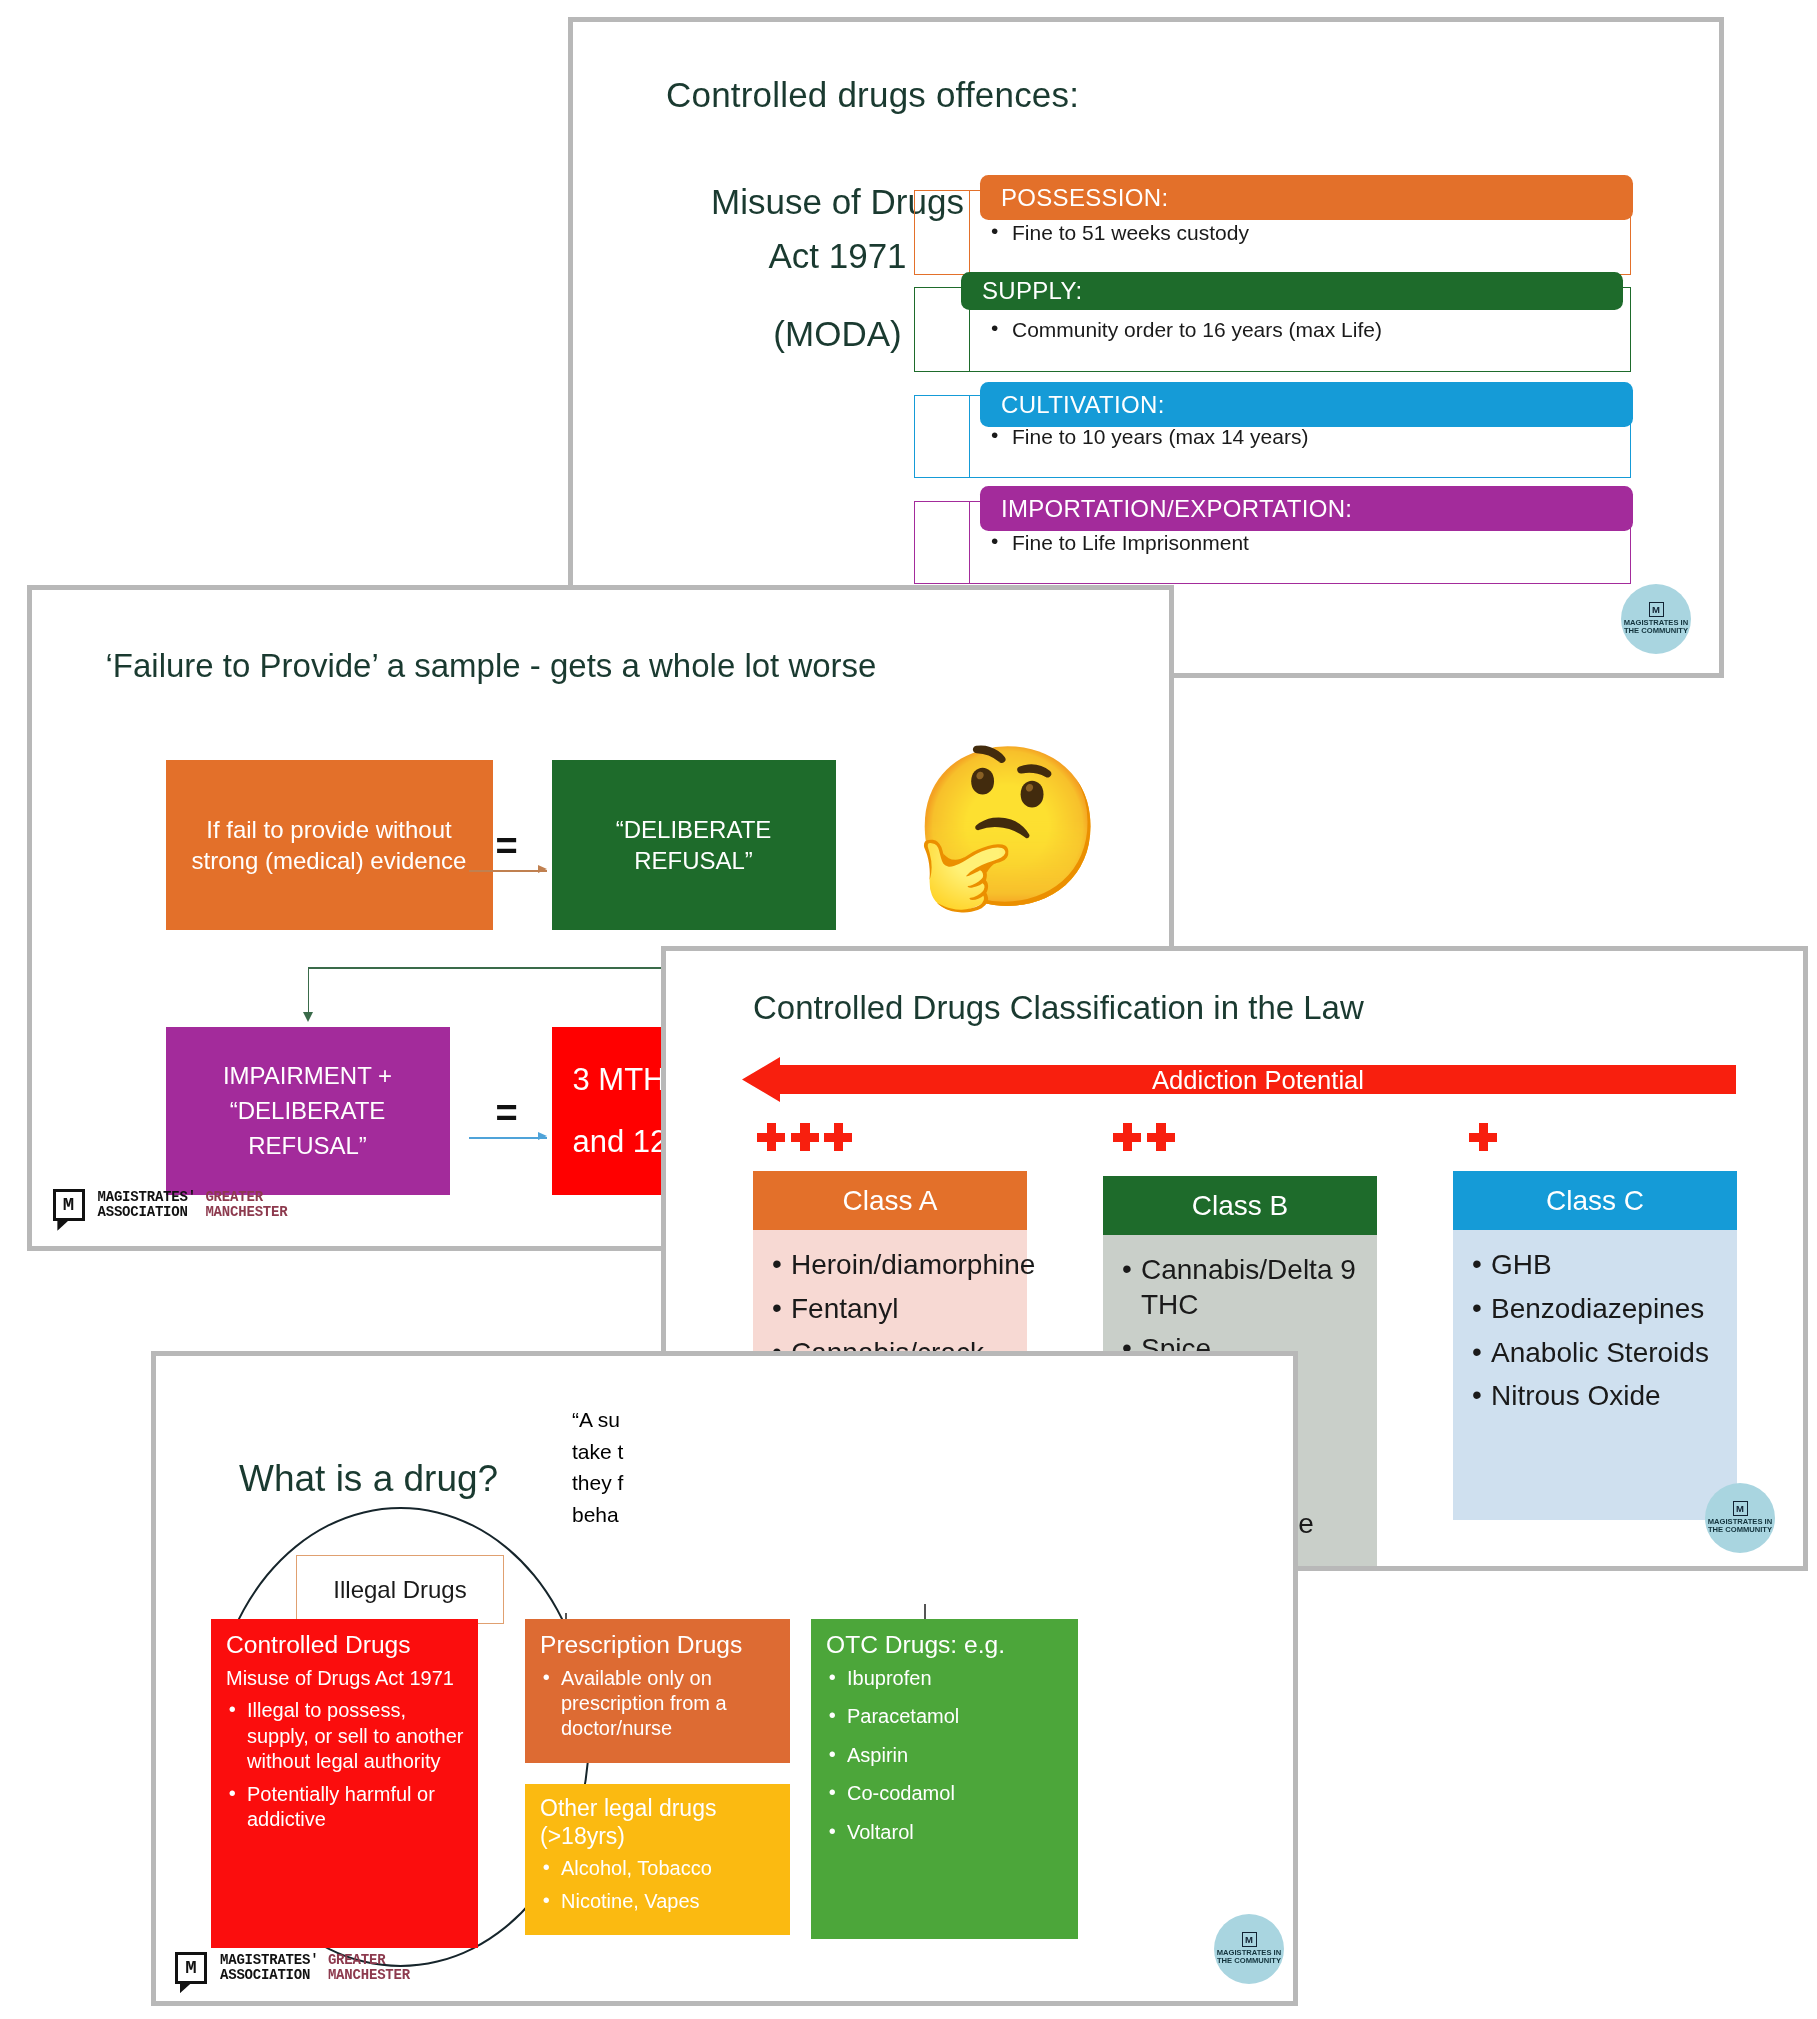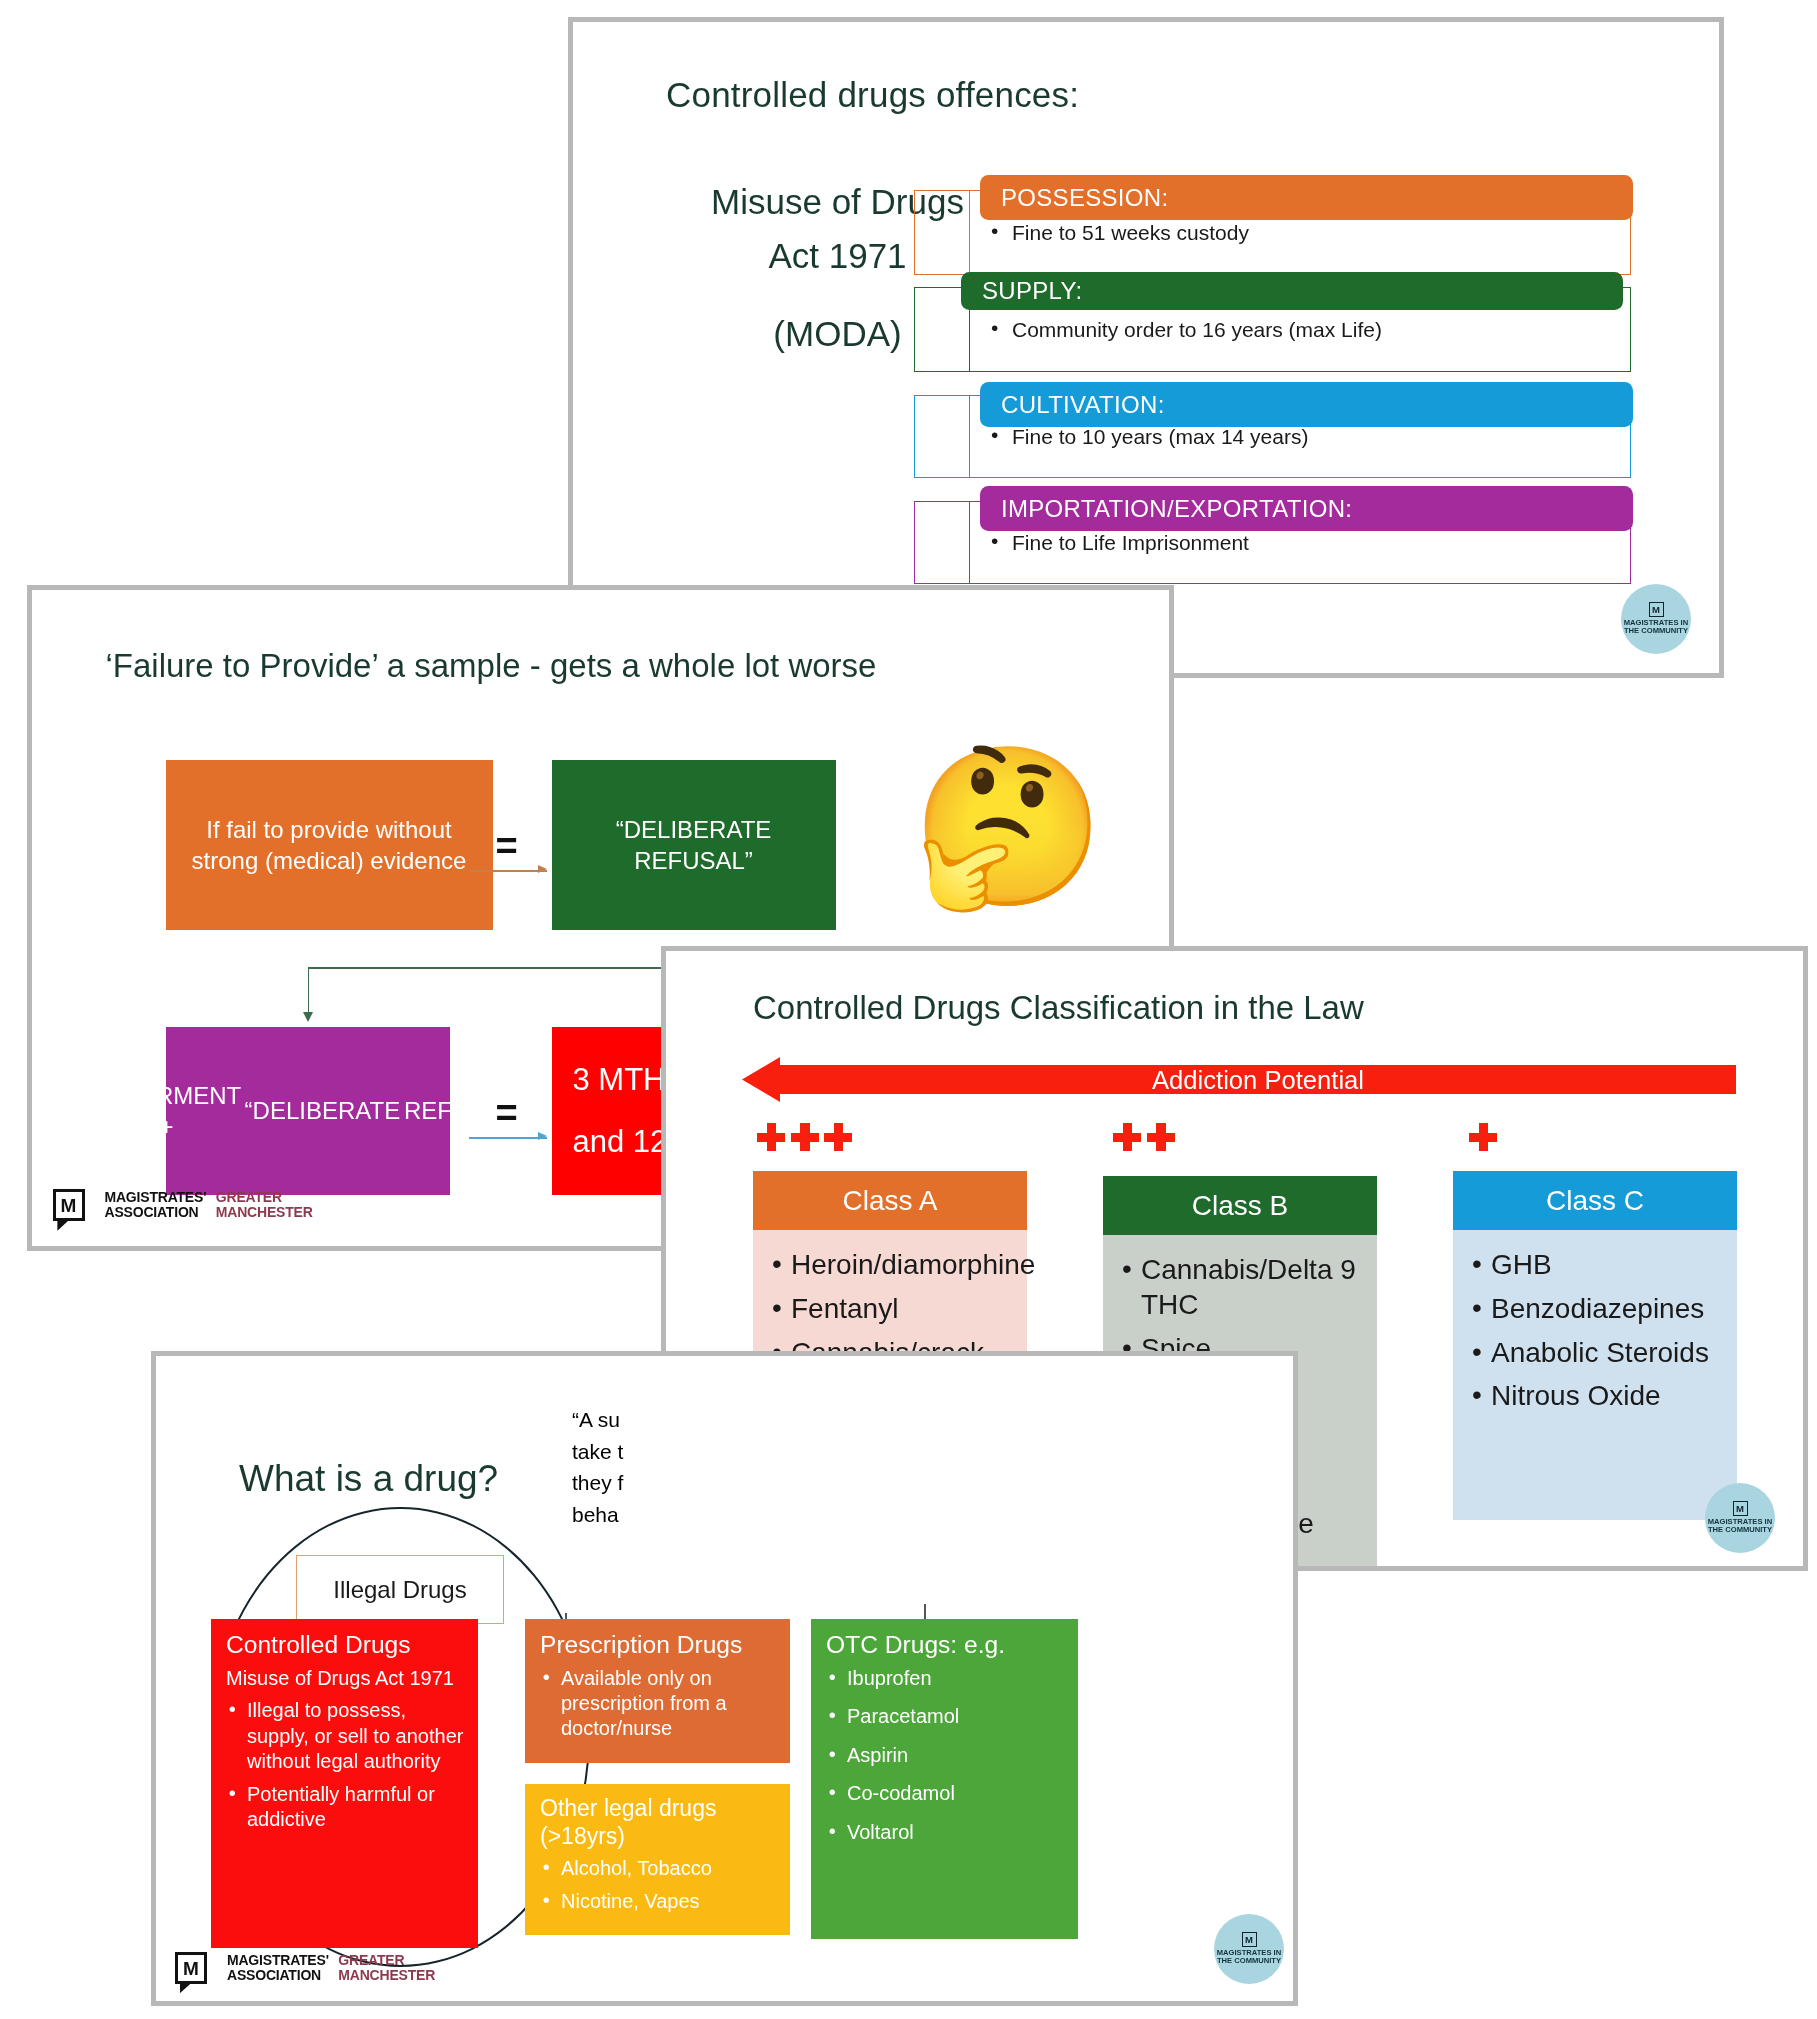--- a/index.html
+++ b/index.html
@@ -39,21 +39,21 @@
     font-size:21px; color:#1a1a1a; padding-left:42px; position:relative;
   }
   .off-body .bullet:before{
     content:"\2022"; position:absolute; left:21px; top:-1.9px; font-size:21px;
   }
   .off-head {
     position:absolute; border-radius:8.5px; color:#ffffff;
     font-size:24px; display:flex; align-items:center; padding-left:21px;
     letter-spacing:0.3px; z-index:2;
   }
-  .logo-ma { position:absolute; display:flex; align-items:center; gap:20px; }
+  .logo-ma { position:absolute; display:flex; align-items:center; gap:13px;font-family:Liberation Mono, monospace; }
   .logo-mark {
     width:32px; height:32px; border:3.8px solid #111; position:relative; flex:0 0 auto;
   }
   .logo-mark:after{
     content:"M"; position:absolute; left:0; right:0; top:50%; transform:translateY(-50%);
     text-align:center; font-size:19px; font-weight:bold; color:#111; line-height:1;
   }
   .logo-mark .tail{
     position:absolute; left:1.9px; bottom:-12.3px; width:11.4px; height:10.4px;
     background:#111; clip-path: polygon(0 0, 100% 0, 0 100%);
@@ -238,21 +238,21 @@
     <div class="fbox" style="left:520px; top:170px; width:284px; height:170px; background:#1E6B2B; font-size:24px; padding:0 19px;">“DELIBERATE REFUSAL”</div>
 
     <span class="emoji-think" style="left:880px; top:159px;">🤔</span>
 
     <div class="elbow" style="left:276px; top:377px; width:388px; height:59px;">
       <div class="e-h" style="left:0; top:0; width:388px; background:#3a6b4a;"></div>
       <div class="e-v" style="left:0; top:0; height:49px; background:#3a6b4a;"></div>
       <div class="e-arrow" style="left:-4.7px; top:45px; border-top-color:#3a6b4a;"></div>
     </div>
 
-    <div class="fbox" style="left:134px; top:437px; width:284px; height:168px; background:#A32B9B; font-size:24px; flex-direction:row; gap:3.8px;">
+    <div class="fbox" style="left:134px; top:437px; width:284px; height:168px; background:#A32B9B; font-size:24px; flex-direction:column; gap:3.8px;">
       <div>IMPAIRMENT  +</div>
       <div>“DELIBERATE</div>
       <div>REFUSAL”</div>
     </div>
 
     <div class="eqsign" style="left:464px; top:502px;">=</div>
     <div class="arrow-h" style="left:437px; top:547px; width:78px; background:#4FA3D9; color:#4FA3D9;"></div>
 
     <div class="fbox" style="left:520px; top:437px; width:284px; height:168px; background:#FF0000; font-size:31px; flex-direction:column; align-items:flex-start; padding-left:21px; gap:21px;">
       <div>3 MTH</div>

